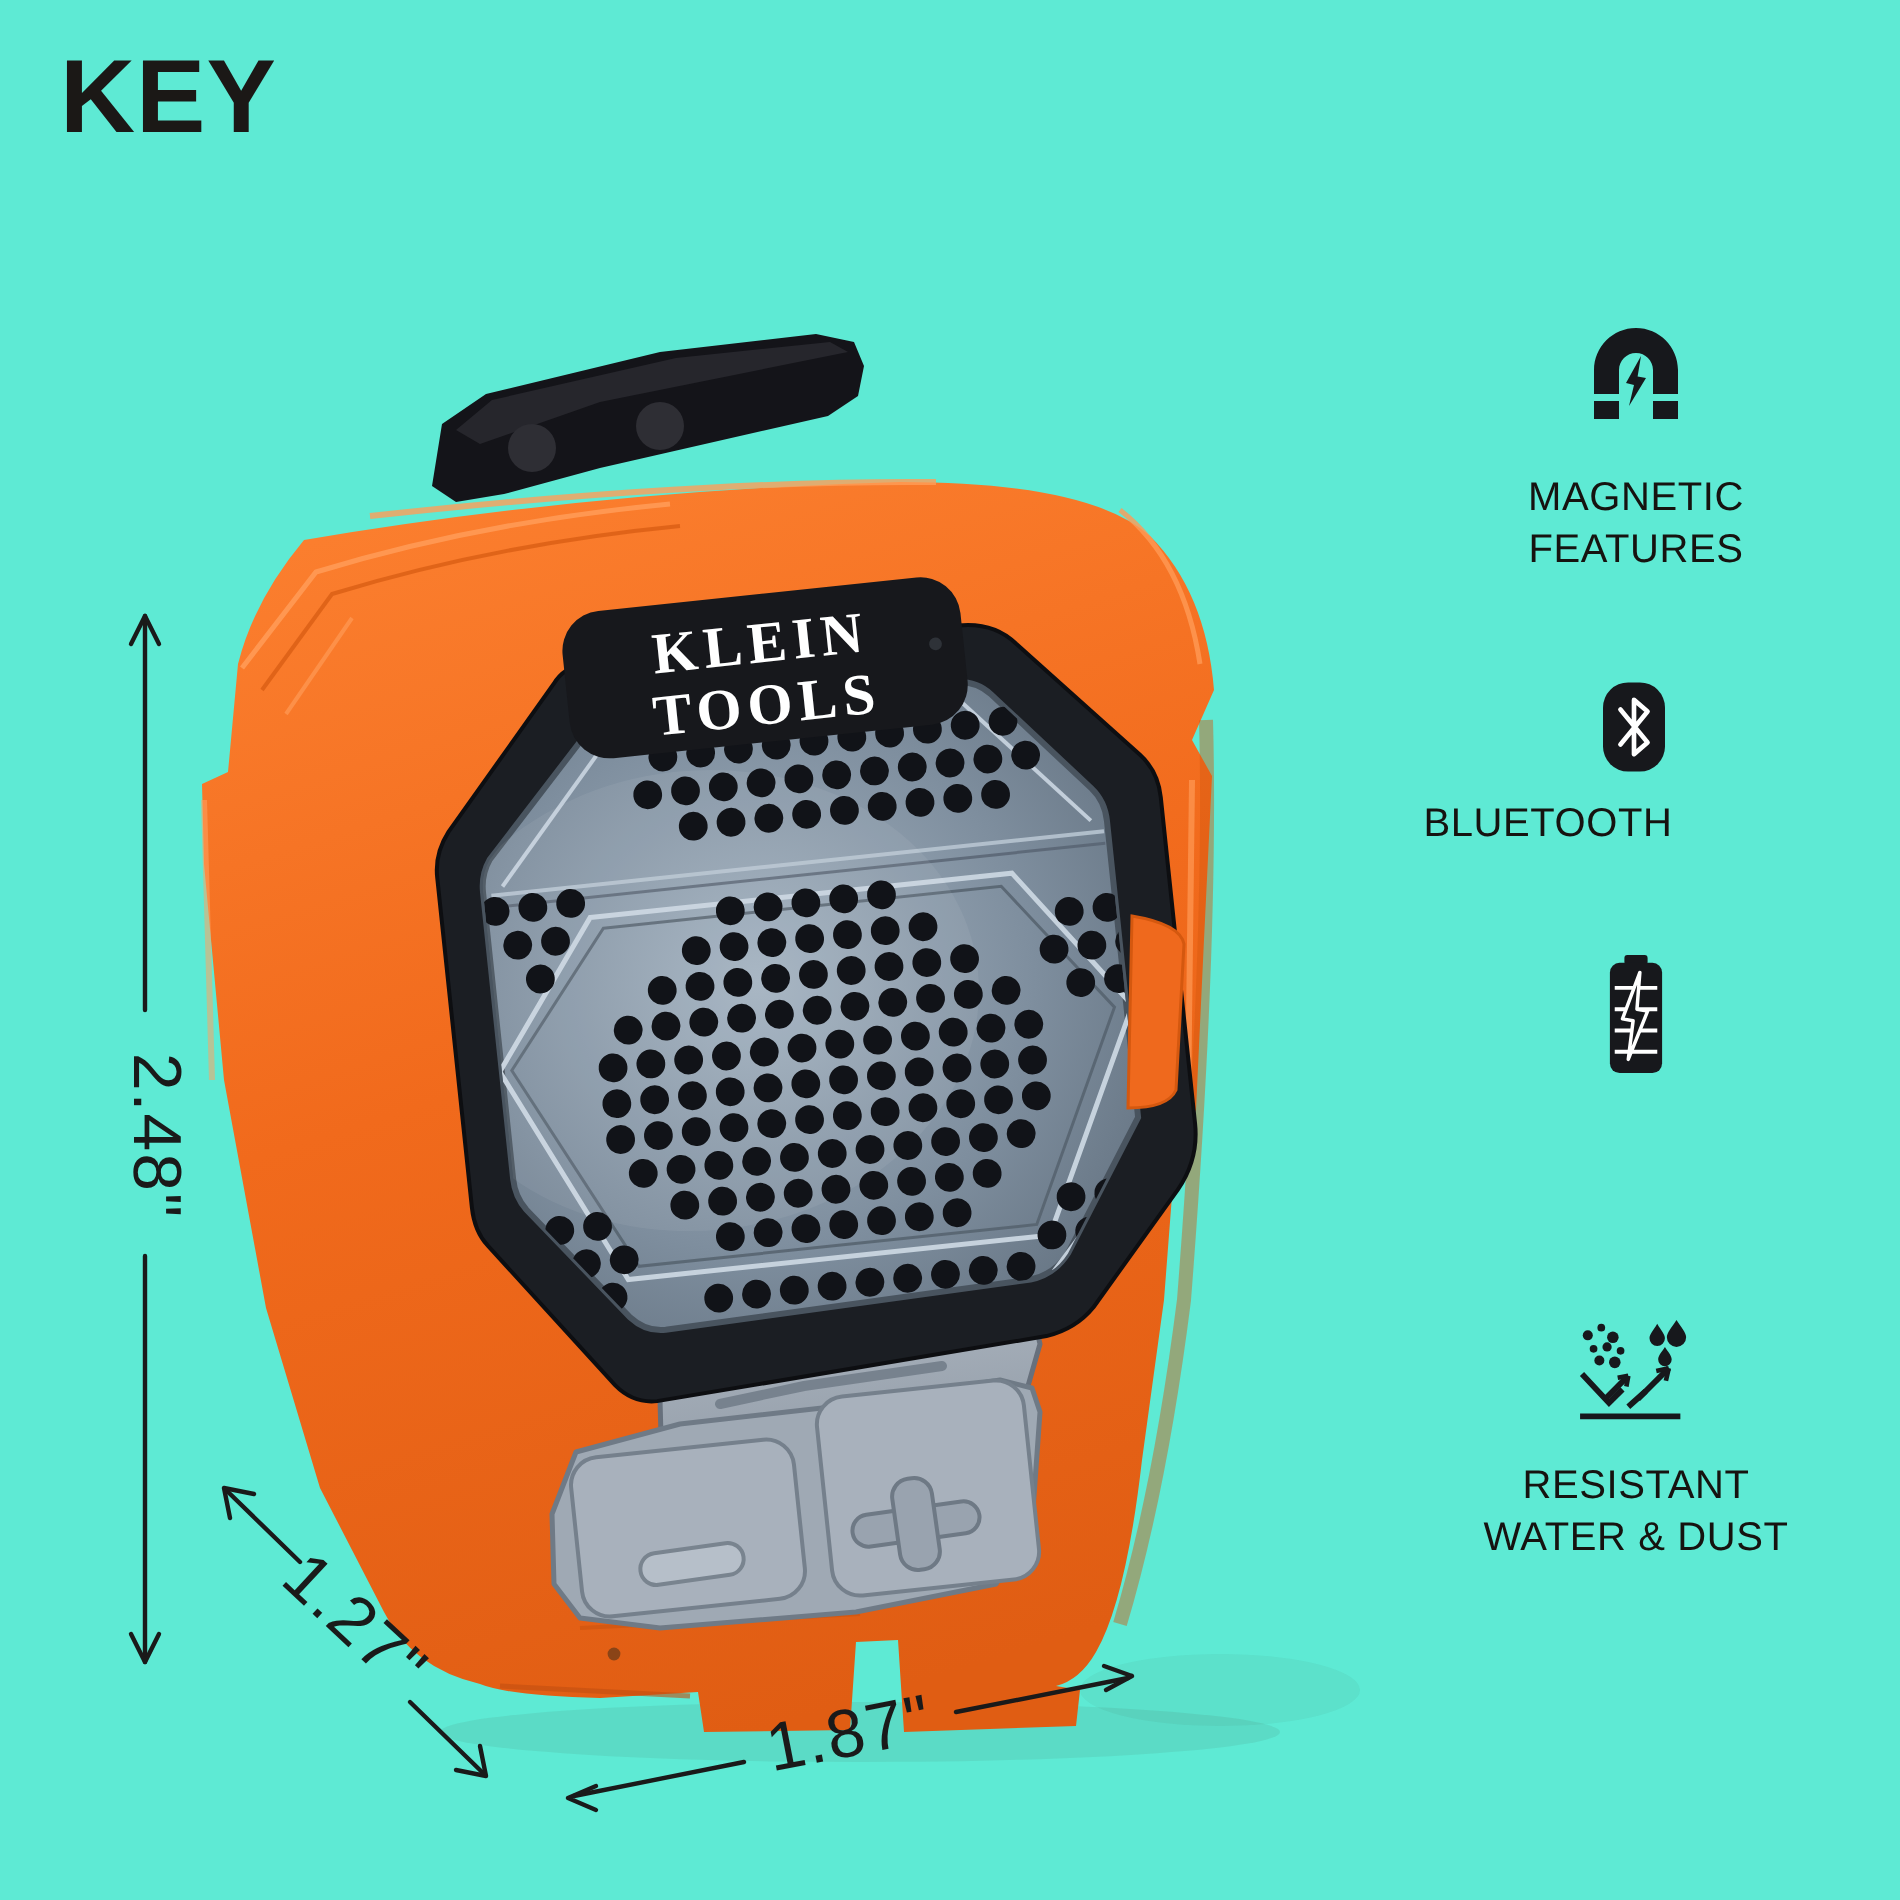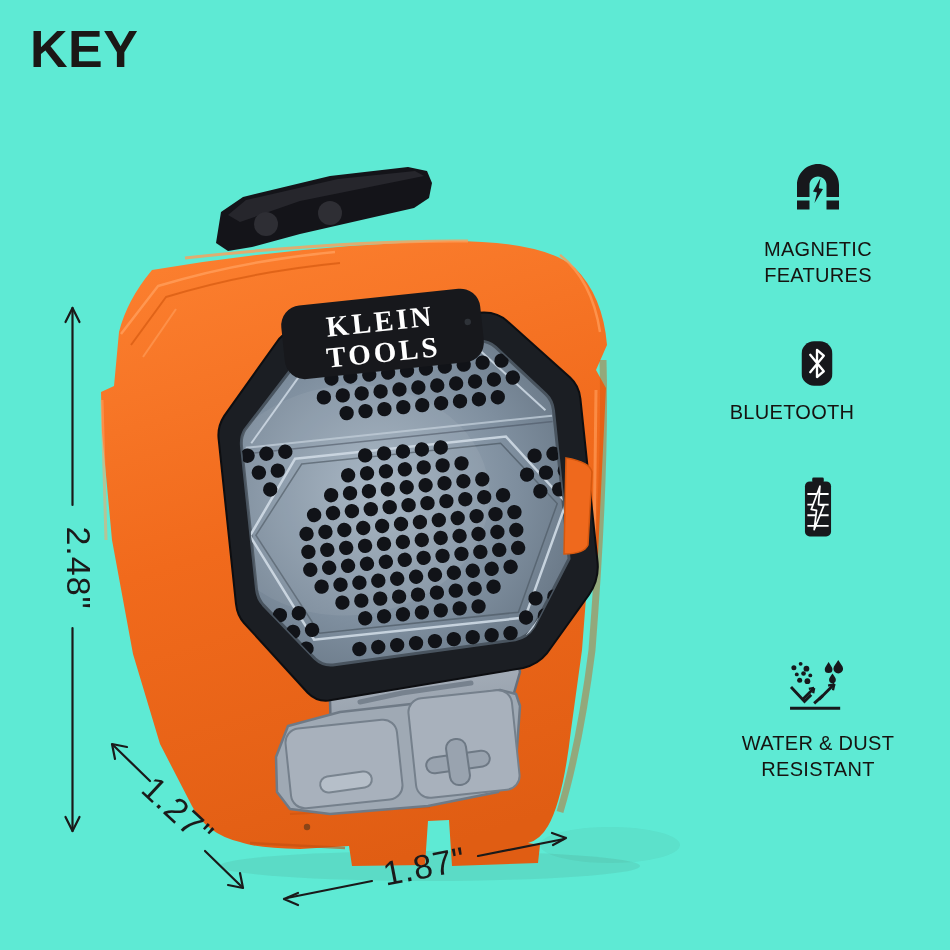--- a/index.html
+++ b/index.html
@@ -325,21 +325,21 @@
     <div>MAGNETIC</div>
     <div>FEATURES</div>
   </div>
 
   <div class="feature-icon" style="left:817px;top:341px;">
     <svg width="31" height="45" viewBox="0 0 32 46">
       <rect x="0" y="0" width="32" height="46" rx="13" fill="#17181C"></rect>
       <path d="M9,14 L23,31 L16,37 L16,9 L23,15 L9,32" fill="none" stroke="#ffffff" stroke-width="2.4" stroke-linejoin="round" stroke-linecap="round"></path>
     </svg>
   </div>
-  <div class="feature-label" style="left:792px;top:399px;">
+  <div class="feature-label" style="left:774px;top:399px;">
     <div>BLUETOOTH</div>
     <div></div>
   </div>
 
   <div class="feature-icon" style="left:818px;top:477px;">
     <svg width="29" height="61" viewBox="0 0 30 62">
       <rect x="9" y="0" width="12" height="5" rx="1.5" fill="#17181C"></rect>
       <rect x="1.5" y="4" width="27" height="57" rx="5" fill="#17181C"></rect>
       <path d="M4,17 H26 M4,28 H26 M4,39 H26 M4,50 H26" stroke="#ffffff" stroke-width="2"></path>
       <polygon points="17,9 8,33 13.5,34 11,54 21,29 15.5,28" fill="#17181C" stroke="#ffffff" stroke-width="1.8" stroke-linejoin="round"></polygon>
@@ -366,17 +366,17 @@
         <path d="M15,42 L27,30"></path>
         <path d="M27,30 L21.5,31 M27,30 L26,35.5" stroke-width="2.4"></path>
         <path d="M27,46 L36,38"></path>
         <path d="M32,42 L48,26"></path>
         <path d="M48,26 L41.5,27.5 M48,26 L46.5,32.5" stroke-width="2.4"></path>
         <path d="M2,51 L54,51"></path>
       </g>
     </svg>
   </div>
   <div class="feature-label" style="left:818px;top:730px;">
+    <div>RESISTANT</div>
     <div>WATER &amp; DUST</div>
-    <div>RESISTANT</div>
   </div>
 
 </div>
 
 </body></html>

